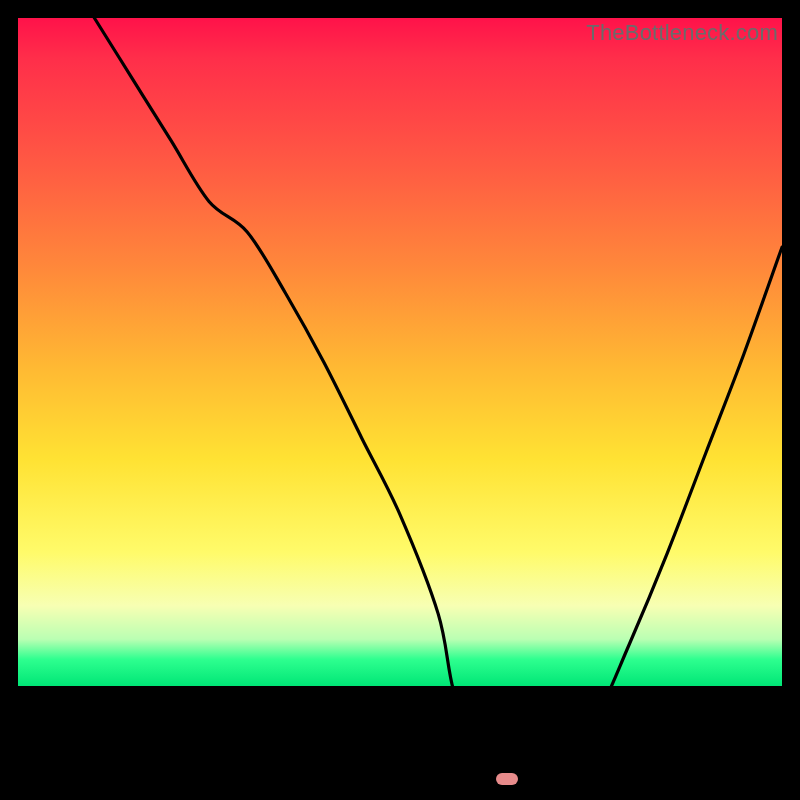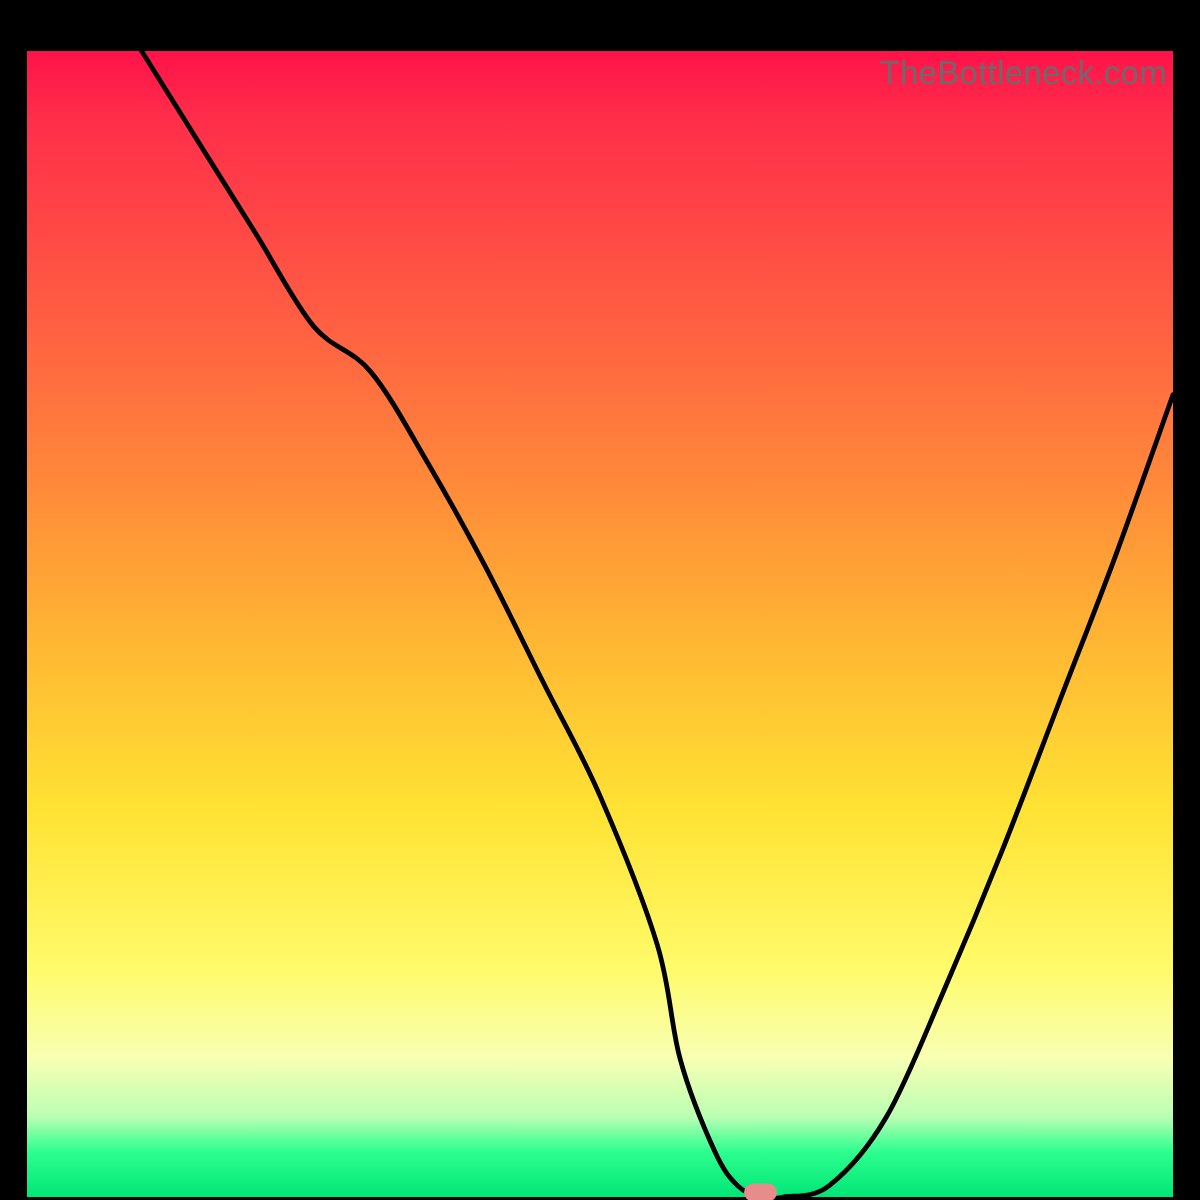--- a/index.html
+++ b/index.html
@@ -15,37 +15,36 @@
     position: relative;
     width: 800px;
     height: 800px;
     background: #000;
   }
   .plot-area {
     position: absolute;
     left: 18px;
     top: 18px;
     width: 764px;
-    height: 764px;
+    height: 668px;
     
     background: linear-gradient(
       to bottom,
       #ff124a 0%,
       #ff2e4a 6%,
       #ff5a43 22%,
       #ff8a3a 38%,
       #ffb833 52%,
       #ffe233 66%,
       #fffb6a 80%,
       #f7ffb3 88%,
       #baffb3 93%,
       #2eff8f 96%,
       #00e676 100%
     );
-    margin-top: 16px;
   }
   .watermark {
     position: absolute;
     top: 2px;
     right: 4px;
     color: #6b6b6b;
     font-size: 22px;
     font-weight: 500;
     letter-spacing: 0.2px;
     user-select: none;

